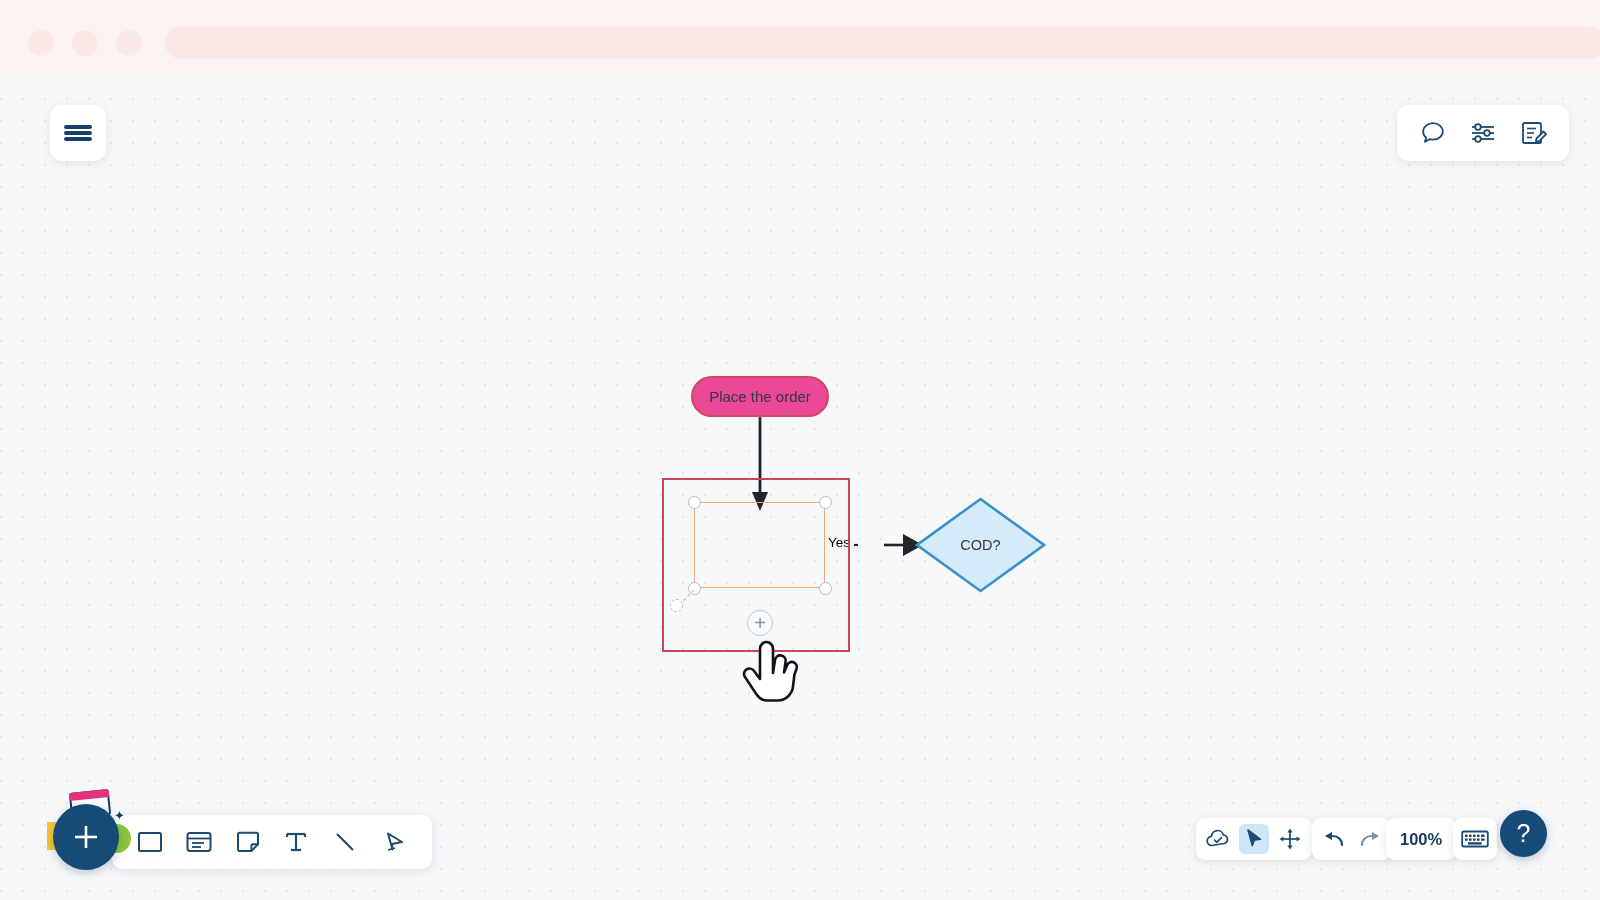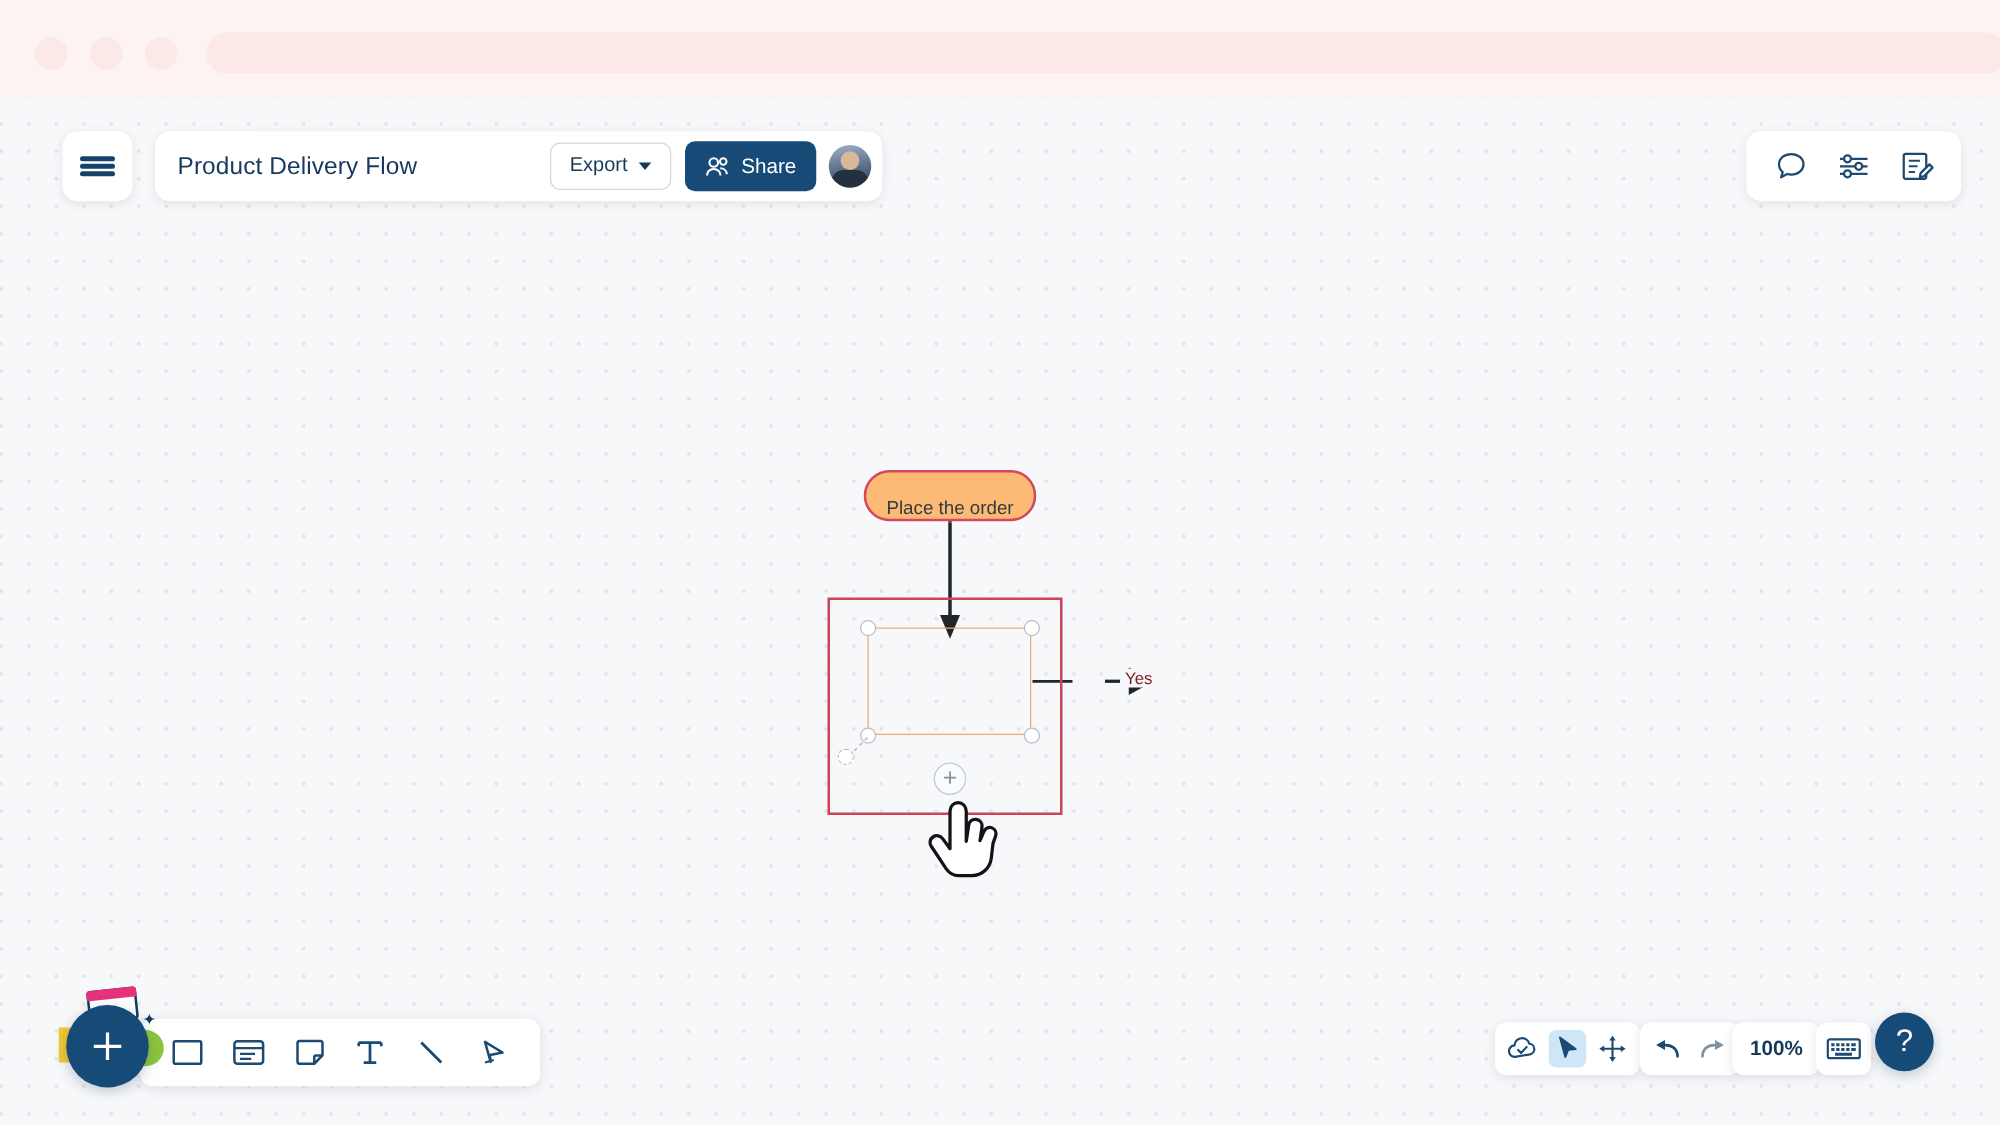--- a/index.html
+++ b/index.html
@@ -102,22 +102,22 @@
     display: flex; align-items: center; gap: 22px; padding: 0 22px;
   }
   .util-icon { width: 28px; height: 28px; cursor: pointer; display: block; }
 
   
   #flow-layer { position: absolute; inset: 0; pointer-events: none; }
 
   #node-place-order {
     position: absolute; left: 691px; top: 298px;
     width: 138px; height: 41px; border-radius: 21px;
-    background: #fdba74; border: 2.4px solid #d0495f;
-    display: flex; align-items: flex-end; justify-content: center;
+    background: #ec4899; border: 2.4px solid #d0495f;
+    display: flex; align-items: center; justify-content: center;
     font-size: 15px; color: #333a42; pointer-events: auto; cursor: pointer;
   }
 
   .diamond-wrap { position: absolute; pointer-events: auto; cursor: pointer; }
   #node-stock { left: 694px; top: 424px; width: 131px; height: 87px; }
   #node-cod   { left: 915px; top: 419px; width: 131px; height: 96px; }
   .diamond-label {
     position: absolute; inset: 0; display: flex; flex-direction: column;
     align-items: center; justify-content: center;
     font-size: 14.5px; color: #333a42; line-height: 1.38; text-align: center;
@@ -146,22 +146,22 @@
   }
   #add-node-button {
     position: absolute; left: 747px; top: 532px;
     width: 26px; height: 26px; border-radius: 50%;
     background: #fafbfc; border: 1.2px solid #c3c8d1;
     display: flex; align-items: center; justify-content: center;
     color: #8b919b; font-size: 20px; line-height: 1;
     pointer-events: auto; cursor: pointer;
   }
   #edge-label-yes {
-    position: absolute; left: 896px; top: 457px;
-    font-size: 13.5px; color: #7f1d1d; background: #f7f8fa;
+    position: absolute; left: 824px; top: 457px;
+    font-size: 13.5px; color: #000000; background: #f7f8fa;
     padding: 0 4px; pointer-events: auto;
   }
 
   
   #hand-cursor { position: absolute; left: 738px; top: 559px; pointer-events: none; }
 
   
   #shape-toolbar {
     position: absolute; left: 112px; top: 737px;
     width: 320px; height: 54px; border-radius: 10px;
@@ -236,20 +236,28 @@
       <line x1="826" y1="467" x2="858" y2="467" stroke="#22262c" stroke-width="2.2"></line>
       <line x1="884" y1="467" x2="908" y2="467" stroke="#22262c" stroke-width="2.6"></line>
       <polygon points="903,456 923,467 903,478" fill="#22262c"></polygon>
     </svg>
 
     <div id="node-place-order">
       <span>Place the order</span>
     </div>
 
 
+    <div class="diamond-wrap" id="node-cod">
+      <svg width="131" height="96" style="position:absolute;left:0;top:0;">
+        <polygon points="65.5,2 129,48 65.5,94 2,48" fill="#d6ebfa" stroke="#3a8fce" stroke-width="2.6"></polygon>
+      </svg>
+      <div class="diamond-label">
+        <span>COD?</span>
+      </div>
+    </div>
 
     <div id="edge-label-yes">Yes</div>
 
     <div id="selection-rect"></div>
     <div id="selection-box"></div>
     <div class="handle" id="handle-tl"></div>
     <div class="handle" id="handle-tr"></div>
     <div class="handle" id="handle-bl"></div>
     <div class="handle" id="handle-br"></div>
     <svg width="30" height="30" style="position:absolute;left:672px;top:506px;pointer-events:none;">
@@ -265,37 +273,20 @@
   </div>
 
   <div id="menu-card">
     <div>
       <div class="ham-line"></div>
         <div class="ham-line"></div>
         <div class="ham-line"></div>
     </div>
   </div>
 
-  <div id="title-bar">
-    <div id="doc-title">Product Delivery Flow</div>
-    <div id="export-button">
-      <span>Export</span>
-      <span class="caret-down"></span>
-    </div>
-    <div id="share-button">
-      <svg width="21" height="17" viewBox="0 0 21 17">
-        <circle cx="7" cy="5" r="3.4" fill="none" stroke="#fff" stroke-width="1.7"></circle>
-        <path d="M1.6 15.4c0-3 2.4-5.2 5.4-5.2s5.4 2.2 5.4 5.2" fill="none" stroke="#fff" stroke-width="1.7"></path>
-        <circle cx="14.6" cy="4.2" r="2.6" fill="none" stroke="#fff" stroke-width="1.6"></circle>
-        <path d="M12.2 9.6c3 0 5.2 2 5.2 4.8" fill="none" stroke="#fff" stroke-width="1.6"></path>
-      </svg>
-      <span>Share</span>
-    </div>
-    <div id="avatar"></div>
-  </div>
 
   <div id="utility-bar">
     <svg class="util-icon" viewBox="0 0 28 28">
       <path d="M14 4.2c5.4 0 9.8 3.6 9.8 8.2S19.4 20.6 14 20.6c-1.1 0-2.2-.15-3.2-.43l-4.9 2.6 1.3-4.1C5.3 17.2 4.2 14.9 4.2 12.4c0-4.6 4.4-8.2 9.8-8.2z" fill="none" stroke="#1c4a72" stroke-width="1.8" stroke-linejoin="round"></path>
     </svg>
     <svg class="util-icon" viewBox="0 0 28 28">
       <line x1="3" y1="8" x2="25" y2="8" stroke="#1c4a72" stroke-width="1.8"></line>
       <line x1="3" y1="14" x2="25" y2="14" stroke="#1c4a72" stroke-width="1.8"></line>
       <line x1="3" y1="20" x2="25" y2="20" stroke="#1c4a72" stroke-width="1.8"></line>
       <circle cx="9" cy="8" r="2.8" fill="#fff" stroke="#1c4a72" stroke-width="1.8"></circle>

